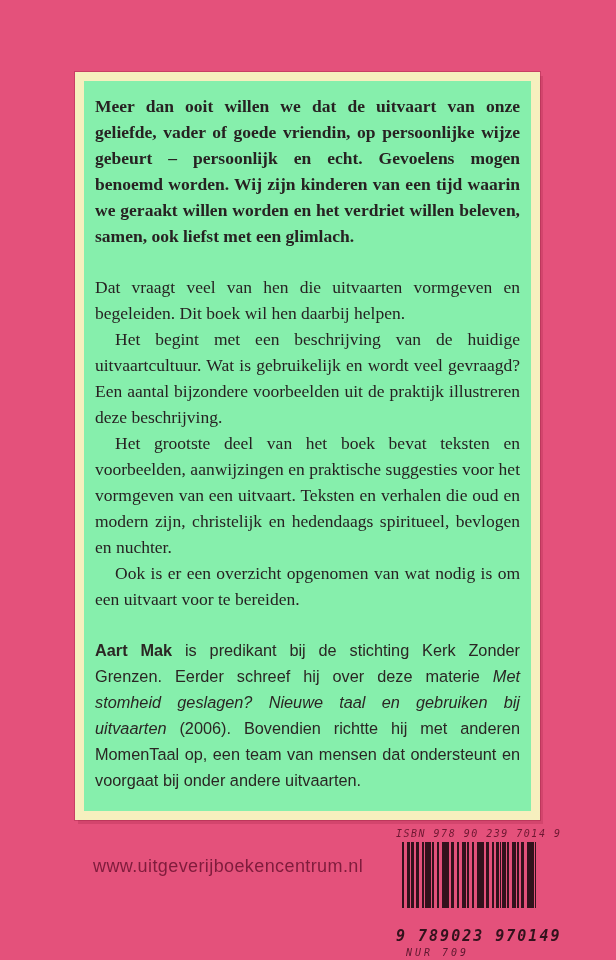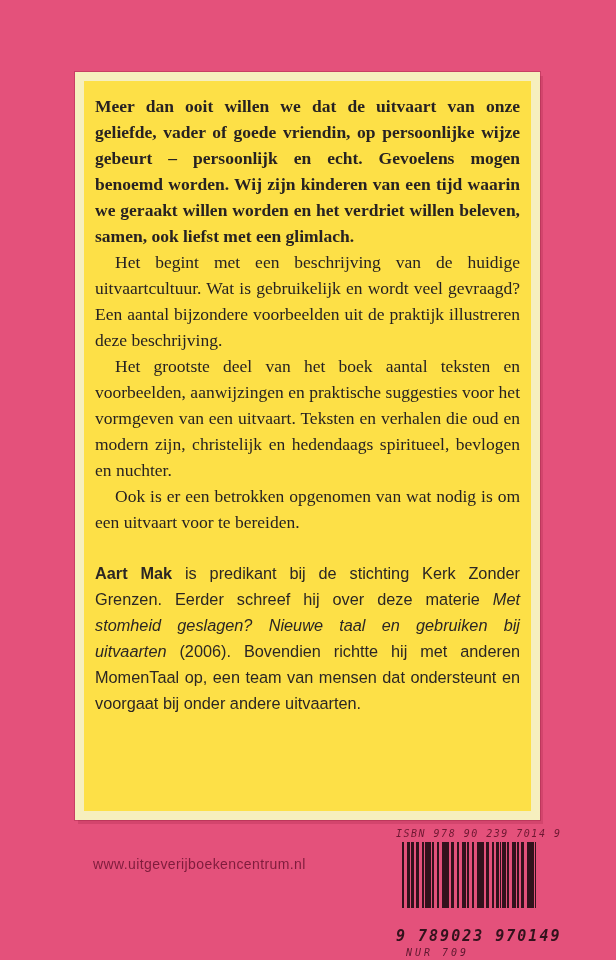--- a/index.html
+++ b/index.html
@@ -8,21 +8,21 @@
     background:#e4517b;
     position:relative;
     font-family:"Liberation Serif",serif;
     overflow:hidden;
   }
   .panel{
     position:absolute;
     left:75px;top:72px;
     width:465px;height:748px;
     box-sizing:border-box;
-    background:#fde047;
+    background:#86efac;
     border:9px solid #f6efbe;
     box-shadow:0 0 0 1px rgba(150,28,60,.35), 3px 4px 0 rgba(150,28,60,.22);
     padding:12px 11px 10px 11px;
   }
   .panel p{
     margin:0;
     font-size:17.5px;
     line-height:26px;
     color:#272222;
     text-align:justify;
@@ -35,21 +35,21 @@
     font-size:16.3px !important;
     line-height:26px;
     color:#2b2624 !important;
   }
   .seg-b{font-weight:bold;}
   .seg-i{font-style:italic;}
   .publisher-url{
     position:absolute;
     left:93px;top:856px;
     font-family:"Liberation Sans","DejaVu Sans",sans-serif;
-    font-size:14px;
+    font-size:18px;
     letter-spacing:.4px;
     color:#7f1c3c;
   }
   .barcode-block{
     position:absolute;
     left:396px;top:828px;
     width:142px;
     text-align:center;
     font-style:italic;
   }
@@ -87,23 +87,24 @@
     font-size:10px;
     letter-spacing:3px;
     color:#5e182f;
   }
 </style>
 </head>
 <body>
 
 <div class="panel">
   <p class="lead"><span class="seg-b">Meer dan ooit willen we dat de uitvaart van onze geliefde, vader of goede vriendin, op persoonlijke wijze gebeurt – persoonlijk en echt. Gevoelens mogen benoemd worden. Wij zijn kinderen van een tijd waarin we geraakt willen worden en het verdriet willen beleven, samen, ook liefst met een glimlach.</span></p>
+  <p class="gap"><span class="seg-n">Dat vraagt veel van hen die uitvaarten vormgeven en begeleiden. Dit boek wil hen daarbij helpen.</span></p>
   <p class="ind"><span class="seg-n">Het begint met een beschrijving van de huidige uitvaartcultuur. Wat is gebruikelijk en wordt veel gevraagd? Een aantal bijzondere voorbeelden uit de praktijk illustreren deze beschrijving.</span></p>
-  <p class="ind"><span class="seg-n">Het grootste deel van het boek aantal teksten en voorbeelden, aanwijzingen en praktische suggesties voor het vormgeven van een uitvaart. Teksten en verhalen die oud en modern zijn, christelijk en hedendaags spiritueel, bevlogen en nuchter.</span></p>
-  <p class="ind"><span class="seg-n">Ook is er een betrokken opgenomen van wat nodig is om een uitvaart voor te bereiden.</span></p>
+  <p class="ind"><span class="seg-n">Het grootste deel van het boek bevat teksten en voorbeelden, aanwijzingen en praktische suggesties voor het vormgeven van een uitvaart. Teksten en verhalen die oud en modern zijn, christelijk en hedendaags spiritueel, bevlogen en nuchter.</span></p>
+  <p class="ind"><span class="seg-n">Ook is er een overzicht opgenomen van wat nodig is om een uitvaart voor te bereiden.</span></p>
   <p class="gap about"><span class="seg-b">Aart Mak</span><span class="seg-n"> is predikant bij de stichting Kerk Zonder Grenzen. Eerder schreef hij over deze materie </span><span class="seg-i">Met stomheid geslagen? Nieuwe taal en gebruiken bij uitvaarten</span><span class="seg-n"> (2006). Bovendien richtte hij met anderen MomenTaal op, een team van mensen dat ondersteunt en voorgaat bij onder andere uitvaarten.</span></p>
 </div>
 
 <div class="publisher-url">www.uitgeverijboekencentrum.nl</div>
 
 <div class="barcode-block">
   <div class="isbn-line">ISBN 978 90 239 7014 9</div>
   <div class="bars"></div>
   <div class="ean-digits">9 789023 970149</div>
   <div class="nur-line">NUR 709</div>

